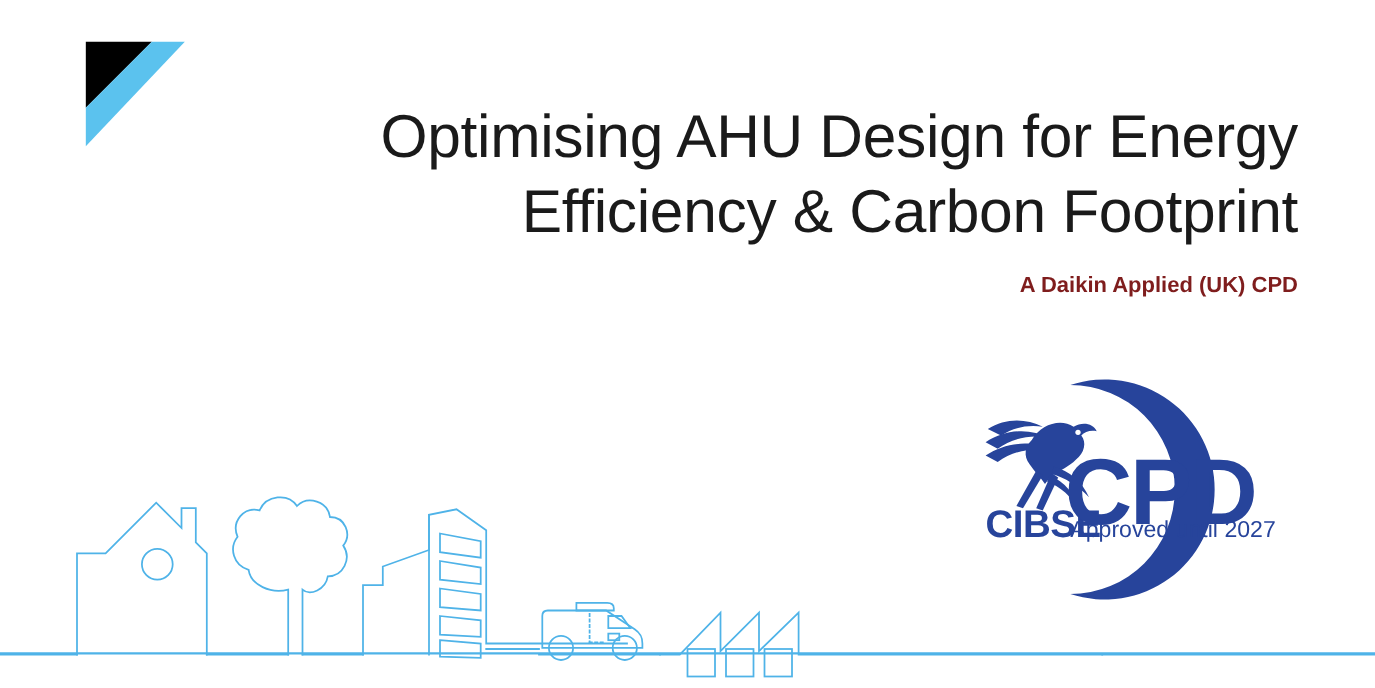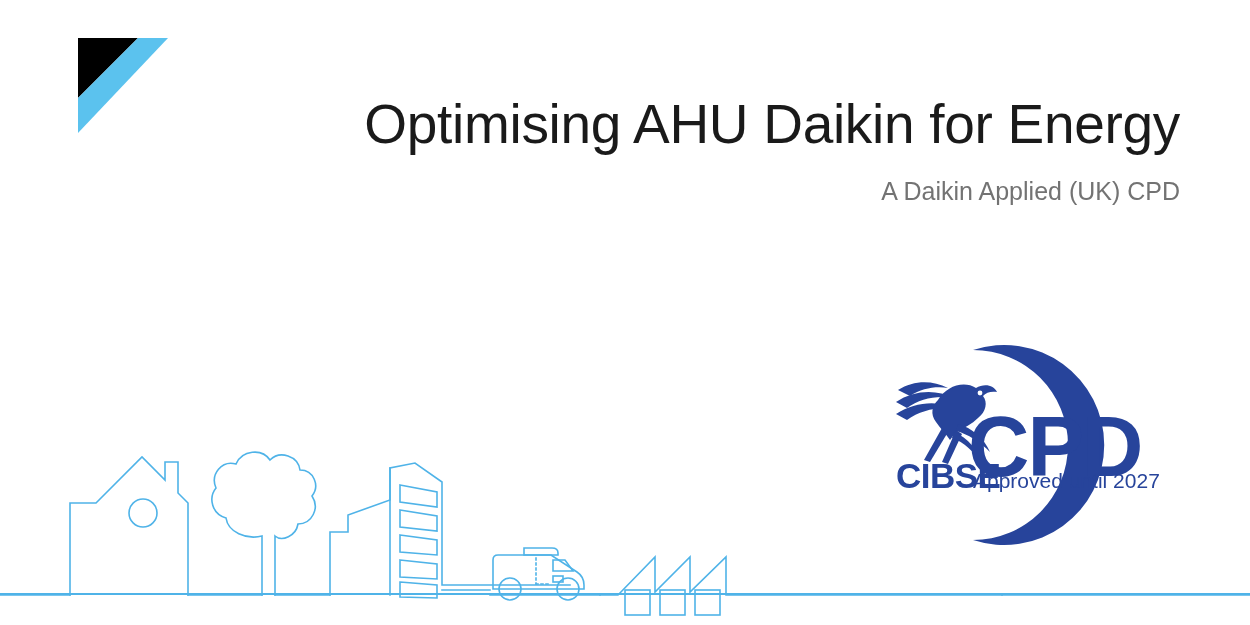--- a/index.html
+++ b/index.html
@@ -46,24 +46,24 @@
     font-size: 55px;
     line-height: 68px;
     color: #1a1a1a;
     letter-spacing: -0.3px;
     white-space: nowrap;
     -webkit-font-smoothing: antialiased;
   }
   #subtitle {
     margin-top: 16px;
     font-family: "Liberation Sans", sans-serif;
-    font-weight: 400;
-    font-size: 25px;
+    font-weight: 700;
+    font-size: 20px;
     line-height: 34px;
-    color: #737373;
+    color: #7f1d1d;
     white-space: nowrap;
   }
 
   
   #cpd-badge {
     position: absolute;
     left: 880px;
     top: 328px;
     width: 310px;
     height: 235px;
@@ -84,21 +84,22 @@
 <div id="slide">
 
   <div id="brand-mark">
     <svg width="115" height="115" viewBox="0 0 115 115" xmlns="http://www.w3.org/2000/svg">
       <polygon points="18,13 18,73 78,13" fill="#000000"></polygon>
       <polygon points="18,108 18,73 78,13 108,13" fill="#5BC2EE"></polygon>
     </svg>
   </div>
 
   <div id="title-block">
-    <div class="title-line">Optimising AHU Daikin for Energy</div>
+    <div class="title-line">Optimising AHU Design for Energy</div>
+    <div class="title-line">Efficiency &amp; Carbon Footprint</div>
     <div id="subtitle">A Daikin Applied (UK) CPD</div>
   </div>
 
   <div id="cpd-badge">
     <svg width="310" height="235" viewBox="0 0 310 235" xmlns="http://www.w3.org/2000/svg">
 
       <path d="M 93 22
                A 100 100 0 1 1 93 212
                A 88 88 0 1 0 93 22 Z" fill="#27449B"></path>
 

